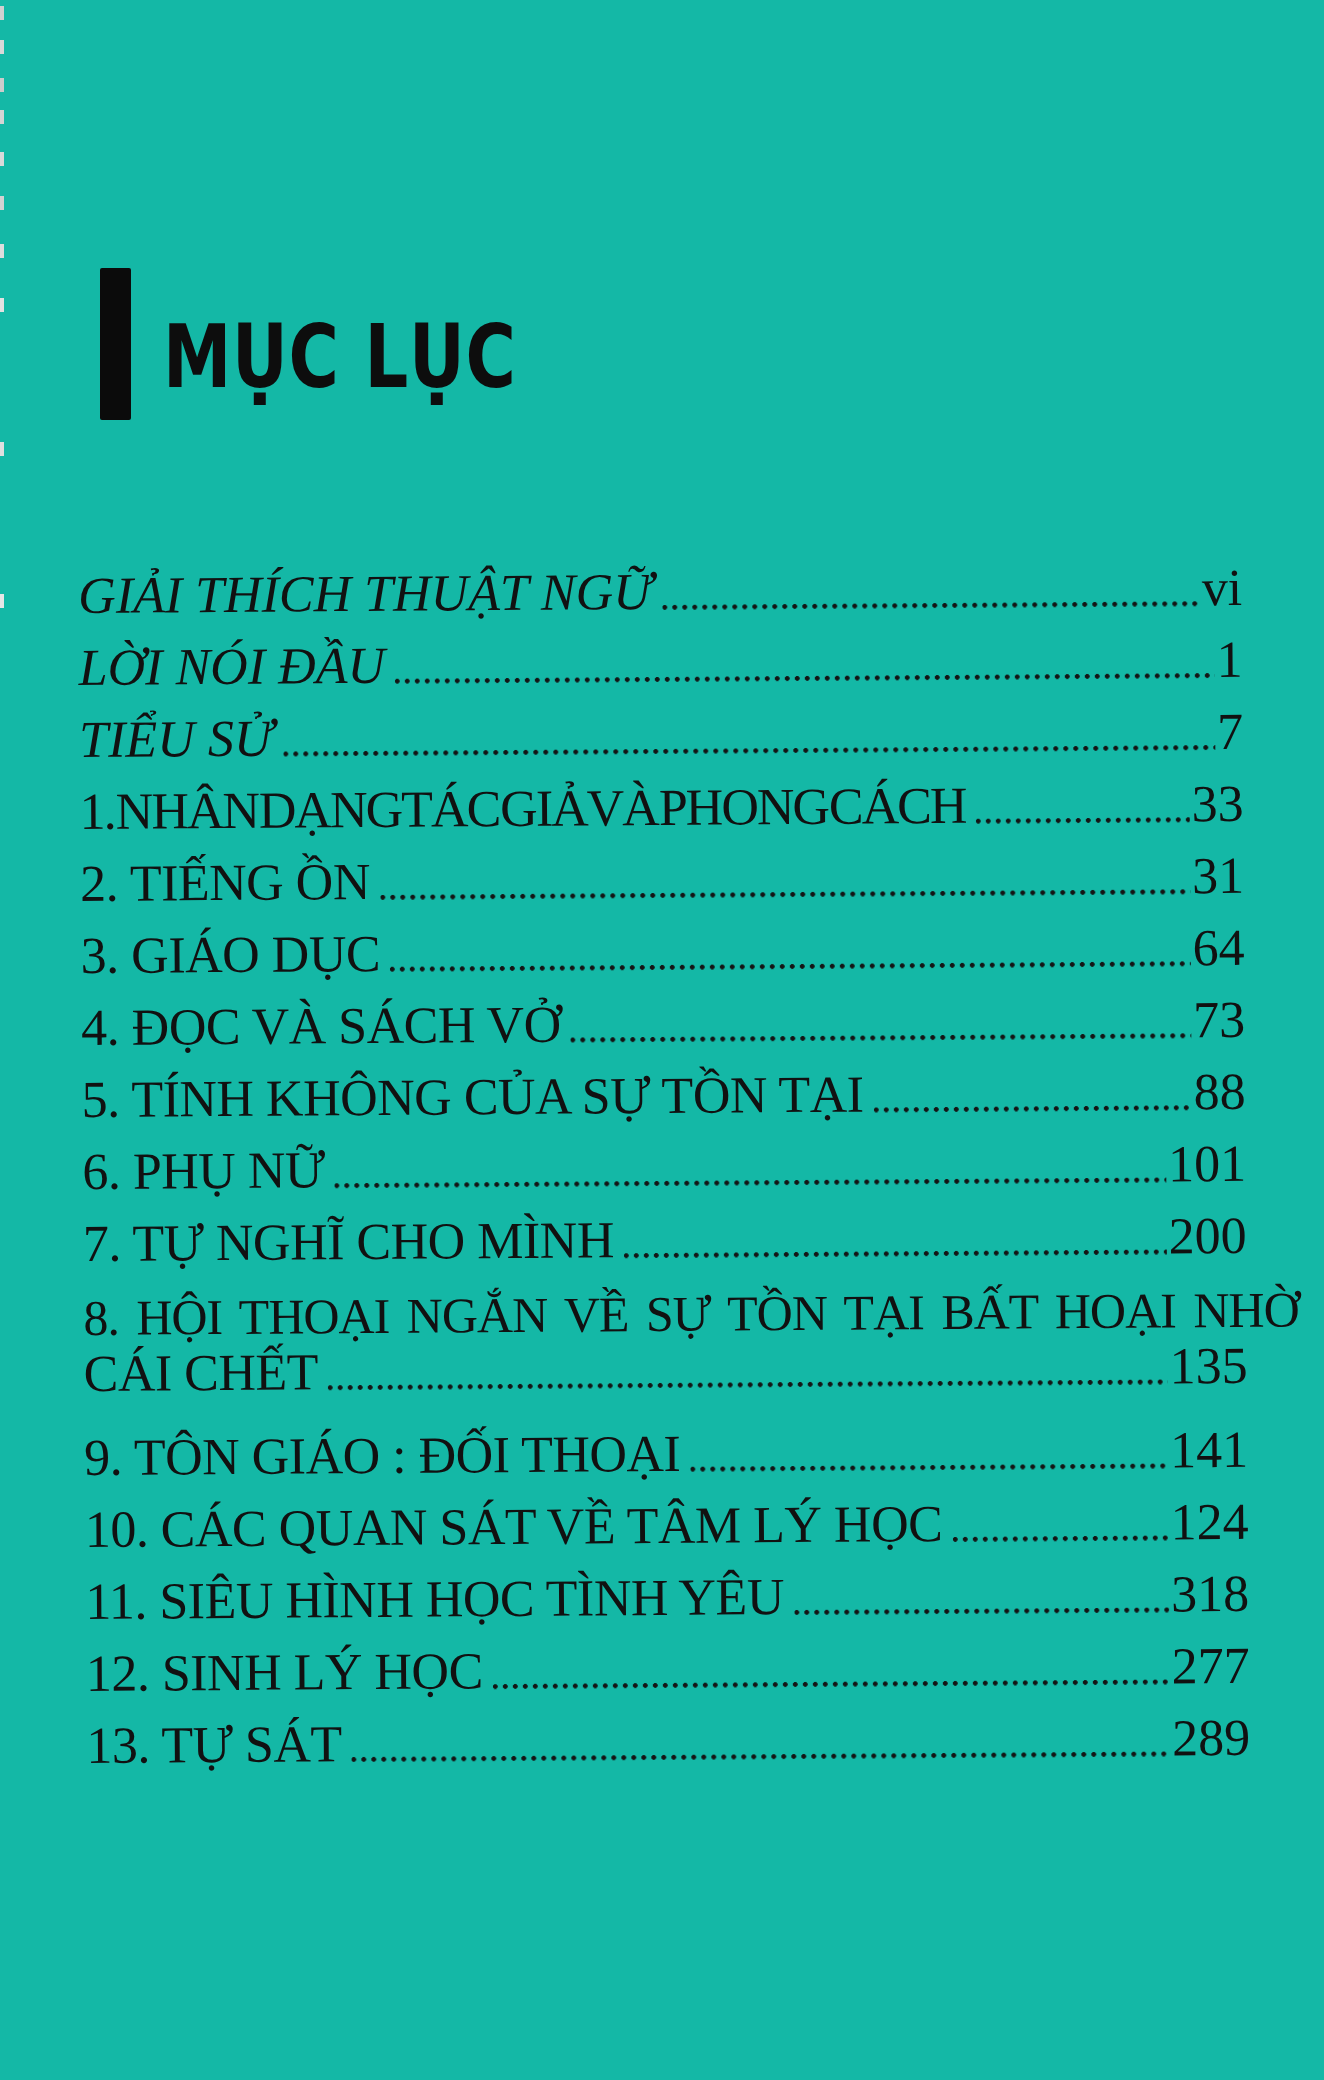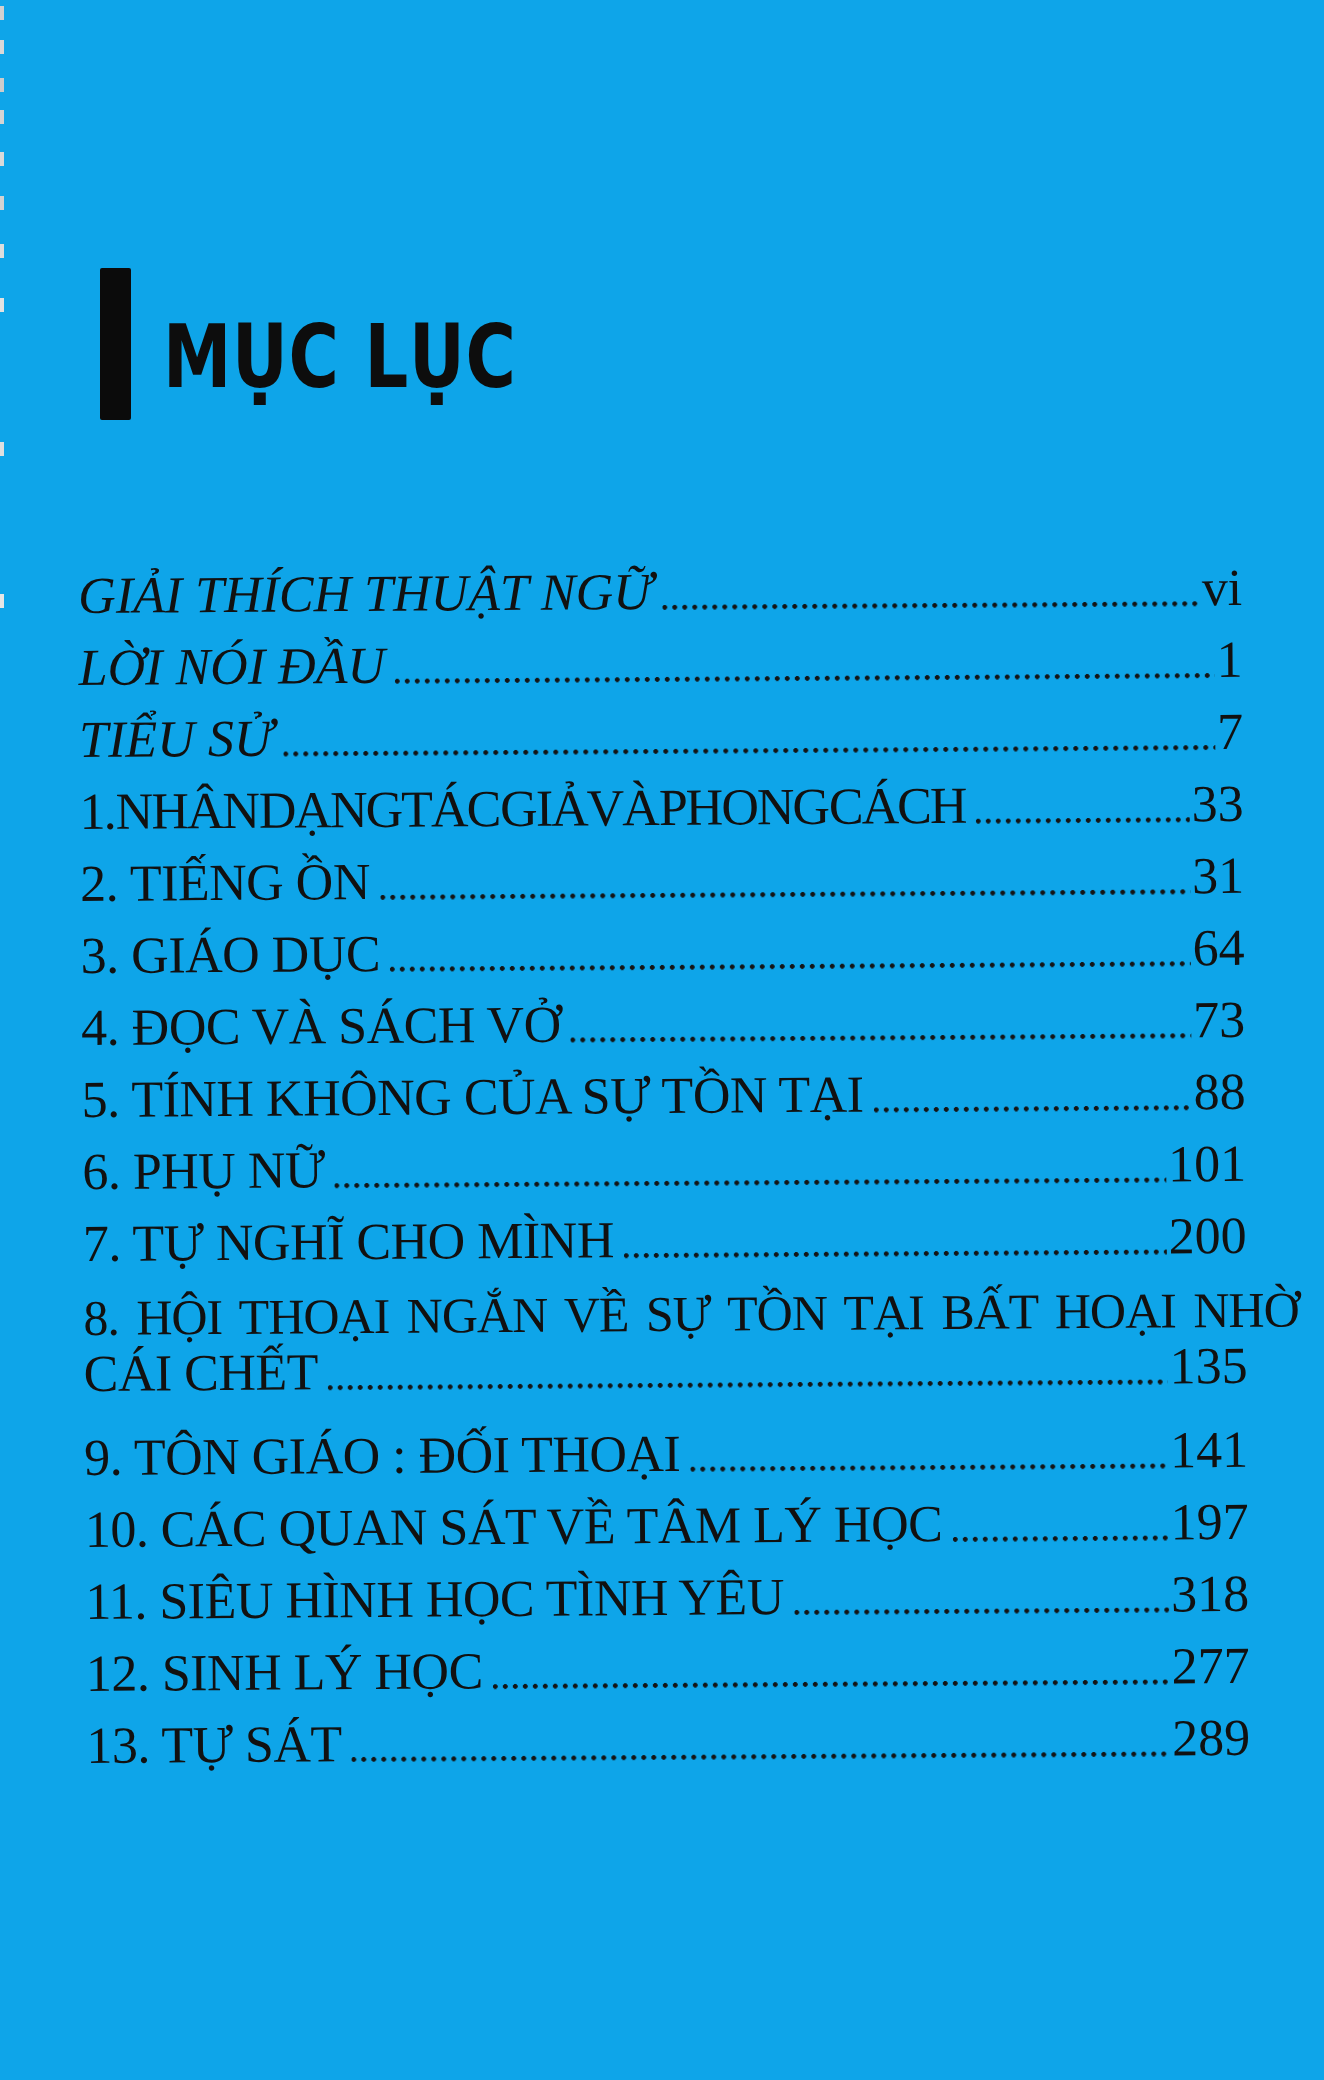--- a/index.html
+++ b/index.html
@@ -6,21 +6,21 @@
   body{
     width:1324px;height:2080px;
     background:#ffffff;
     font-family:"Liberation Serif", serif;
     color:#111;
     overflow:hidden;
   }
   .page{
     position:relative;
     width:1324px;height:2080px;
-    background:#0ea5e9;
+    background:#14b8a6;
     overflow:hidden;
   }
 
   
   .scan-marks{
     position:absolute;left:0;top:6px;width:4px;height:14px;
     background:#d0d0d0;
     box-shadow:0 34px 0 #d8d8d8, 0 72px 0 #cccccc, 0 104px 0 #d4d4d4,
                0 146px 0 #d9d9d9, 0 190px 0 #d2d2d2, 0 238px 0 #dddddd,
                0 292px 0 #e2e2e2, 0 436px 0 #dfdfdf, 0 588px 0 #e6e6e6;
@@ -167,21 +167,21 @@
 
     <div class="toc-row after-wrap">
       <span class="toc-label">9. TÔN GIÁO : ĐỐI THOẠI</span>
       <span class="leader"></span>
       <span class="toc-page">141</span>
     </div>
 
     <div class="toc-row">
       <span class="toc-label">10. CÁC QUAN SÁT VỀ TÂM LÝ HỌC</span>
       <span class="leader"></span>
-      <span class="toc-page">197</span>
+      <span class="toc-page">124</span>
     </div>
 
     <div class="toc-row">
       <span class="toc-label">11. SIÊU HÌNH HỌC TÌNH YÊU</span>
       <span class="leader"></span>
       <span class="toc-page">318</span>
     </div>
 
     <div class="toc-row">
       <span class="toc-label">12. SINH LÝ HỌC</span>

